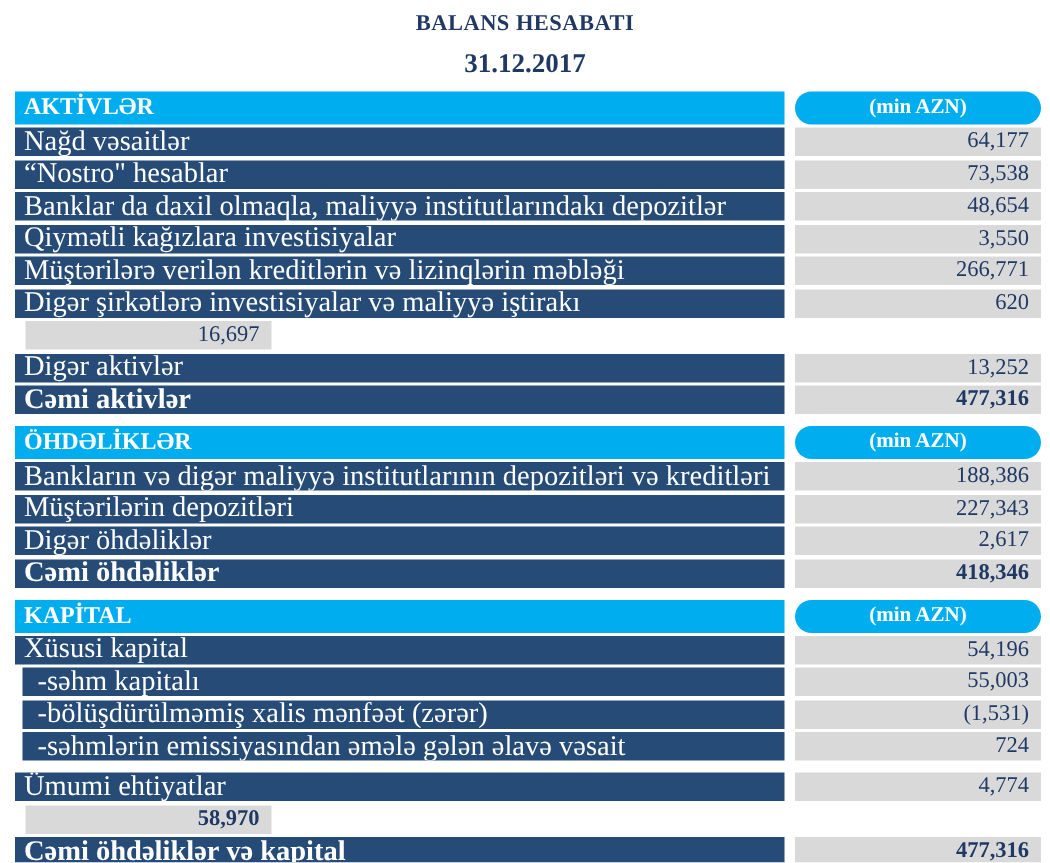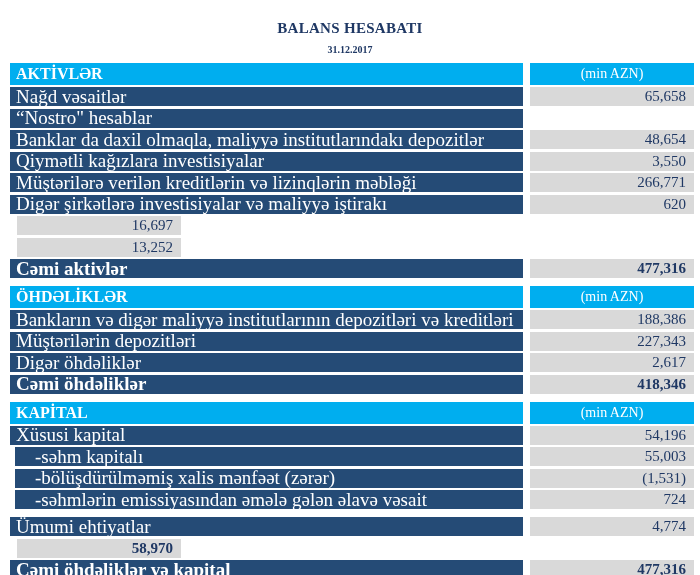--- a/index.html
+++ b/index.html
@@ -10,26 +10,26 @@
     background: #ffffff;
     overflow: hidden;
     font-family: "Liberation Serif", serif;
   }
   .title {
     text-align: center;
     font-weight: bold;
     font-size: 15px;
     letter-spacing: 0.3px;
     color: var(--title-navy, #1F3864);
-    padding-top: 20px;
+    padding-top: 8px;
   }
   .date {
     text-align: center;
     font-weight: bold;
-    font-size: 10px;
+    font-size: 18px;
     color: var(--title-navy, #1F3864);
     margin-top: 7px;
   }
   .table {
     margin: 8px 6px 0 10px;
     width: 588px;
   }
   .section { margin-top: 0; }
   .section + .section { margin-top: 8px; }
   .section-header {
@@ -46,26 +46,27 @@
     display: flex;
     align-items: center;
     padding-left: 6px;
     box-sizing: border-box;
   }
   .sec-unit-cell {
     flex: 0 0 164px;
     margin-left: 7px;
     background: var(--header-blue, #00AEEF);
     color: #ffffff;
-    font-weight: normal;
+    font-weight: bold;
     font-size: 14px;
     display: flex;
     align-items: center;
     justify-content: center;
     box-sizing: border-box;
+    border-radius: 11px;
   }
   .row {
     display: flex;
     height: 19px;
     margin-bottom: 2.5px;
   }
   .row.gap { margin-top: 8px; text-align: center; }
   .cell-label {
     flex: 0 0 513px;
     background: var(--row-navy, #254B76);
@@ -74,21 +75,21 @@
     display: flex;
     align-items: center;
     padding-left: 6px;
     box-sizing: border-box;
     white-space: nowrap;
     overflow: hidden;
   }
   .row.indent .cell-label {
     flex: 0 0 508px;
     margin-left: 5px;
-    padding-left: 20px;
+    padding-left: 10px;
   }
   .cell-value {
     flex: 0 0 164px;
     margin-left: 7px;
     background: var(--value-gray, #D9D9D9);
     color: var(--value-navy, #1F3864);
     font-size: 15px;
     display: flex;
     align-items: center;
     justify-content: flex-end;
@@ -106,24 +107,25 @@
   <div class="title">BALANS HESABATI</div>
   <div class="date">31.12.2017</div>
   <div class="table">
       <div class="section">
         <div class="section-header">
           <div class="sec-name-cell">AKTİVLƏR</div>
           <div class="sec-unit-cell">(min AZN)</div>
         </div>
         <div class="row">
           <div class="cell-label">Nağd vəsaitlər</div>
-          <div class="cell-value">65,658</div>
+          <div class="cell-value">64,177</div>
         </div>
         <div class="row">
           <div class="cell-label">“Nostro" hesablar</div>
+          <div class="cell-value">73,538</div>
         </div>
         <div class="row">
           <div class="cell-label">Banklar da daxil olmaqla, maliyyə institutlarındakı depozitlər</div>
           <div class="cell-value">48,654</div>
         </div>
         <div class="row">
           <div class="cell-label">Qiymətli kağızlara investisiyalar</div>
           <div class="cell-value">3,550</div>
         </div>
         <div class="row">
@@ -131,20 +133,21 @@
           <div class="cell-value">266,771</div>
         </div>
         <div class="row">
           <div class="cell-label">Digər şirkətlərə  investisiyalar və maliyyə iştirakı</div>
           <div class="cell-value">620</div>
         </div>
         <div class="row">
           <div class="cell-value">16,697</div>
         </div>
         <div class="row">
+          <div class="cell-label">Digər aktivlər</div>
           <div class="cell-value">13,252</div>
         </div>
         <div class="row bold">
           <div class="cell-label">Cəmi aktivlər</div>
           <div class="cell-value">477,316</div>
         </div>
       </div>
       <div class="section">
         <div class="section-header">
           <div class="sec-name-cell">ÖHDƏLİKLƏR</div>

